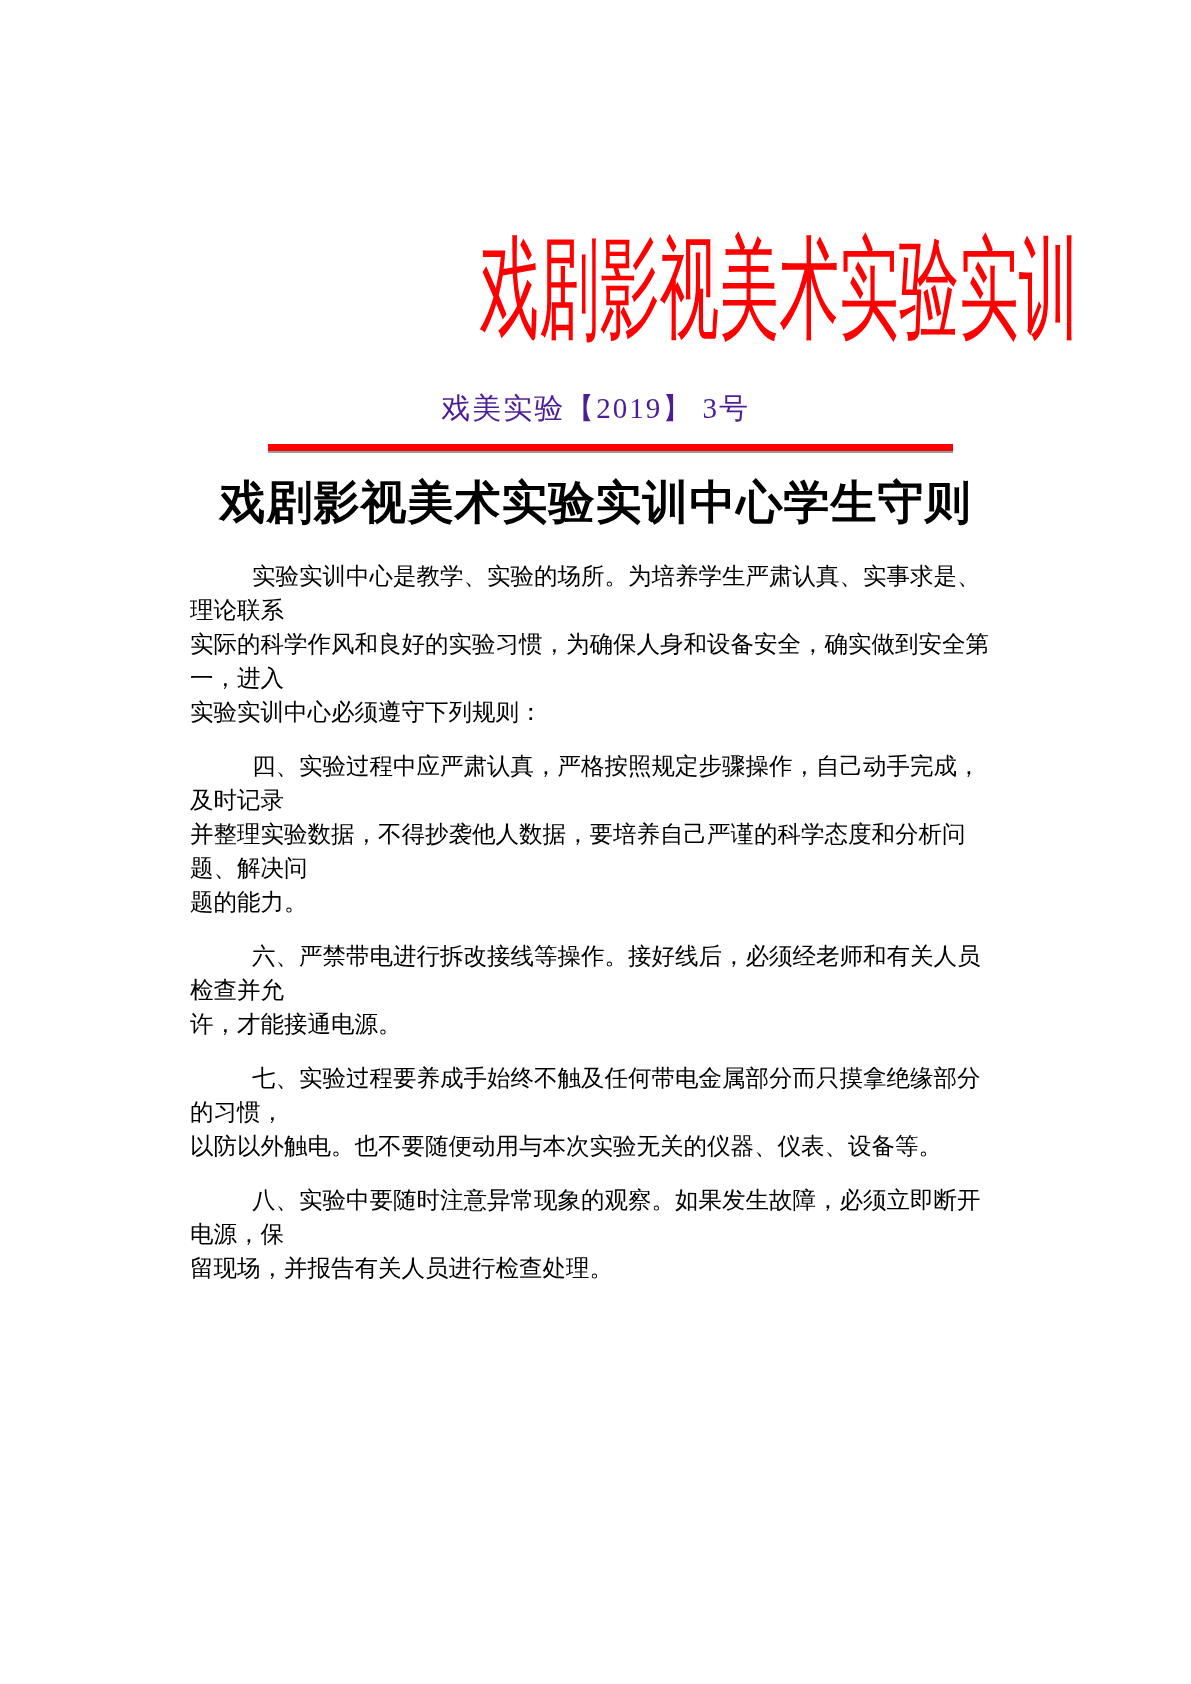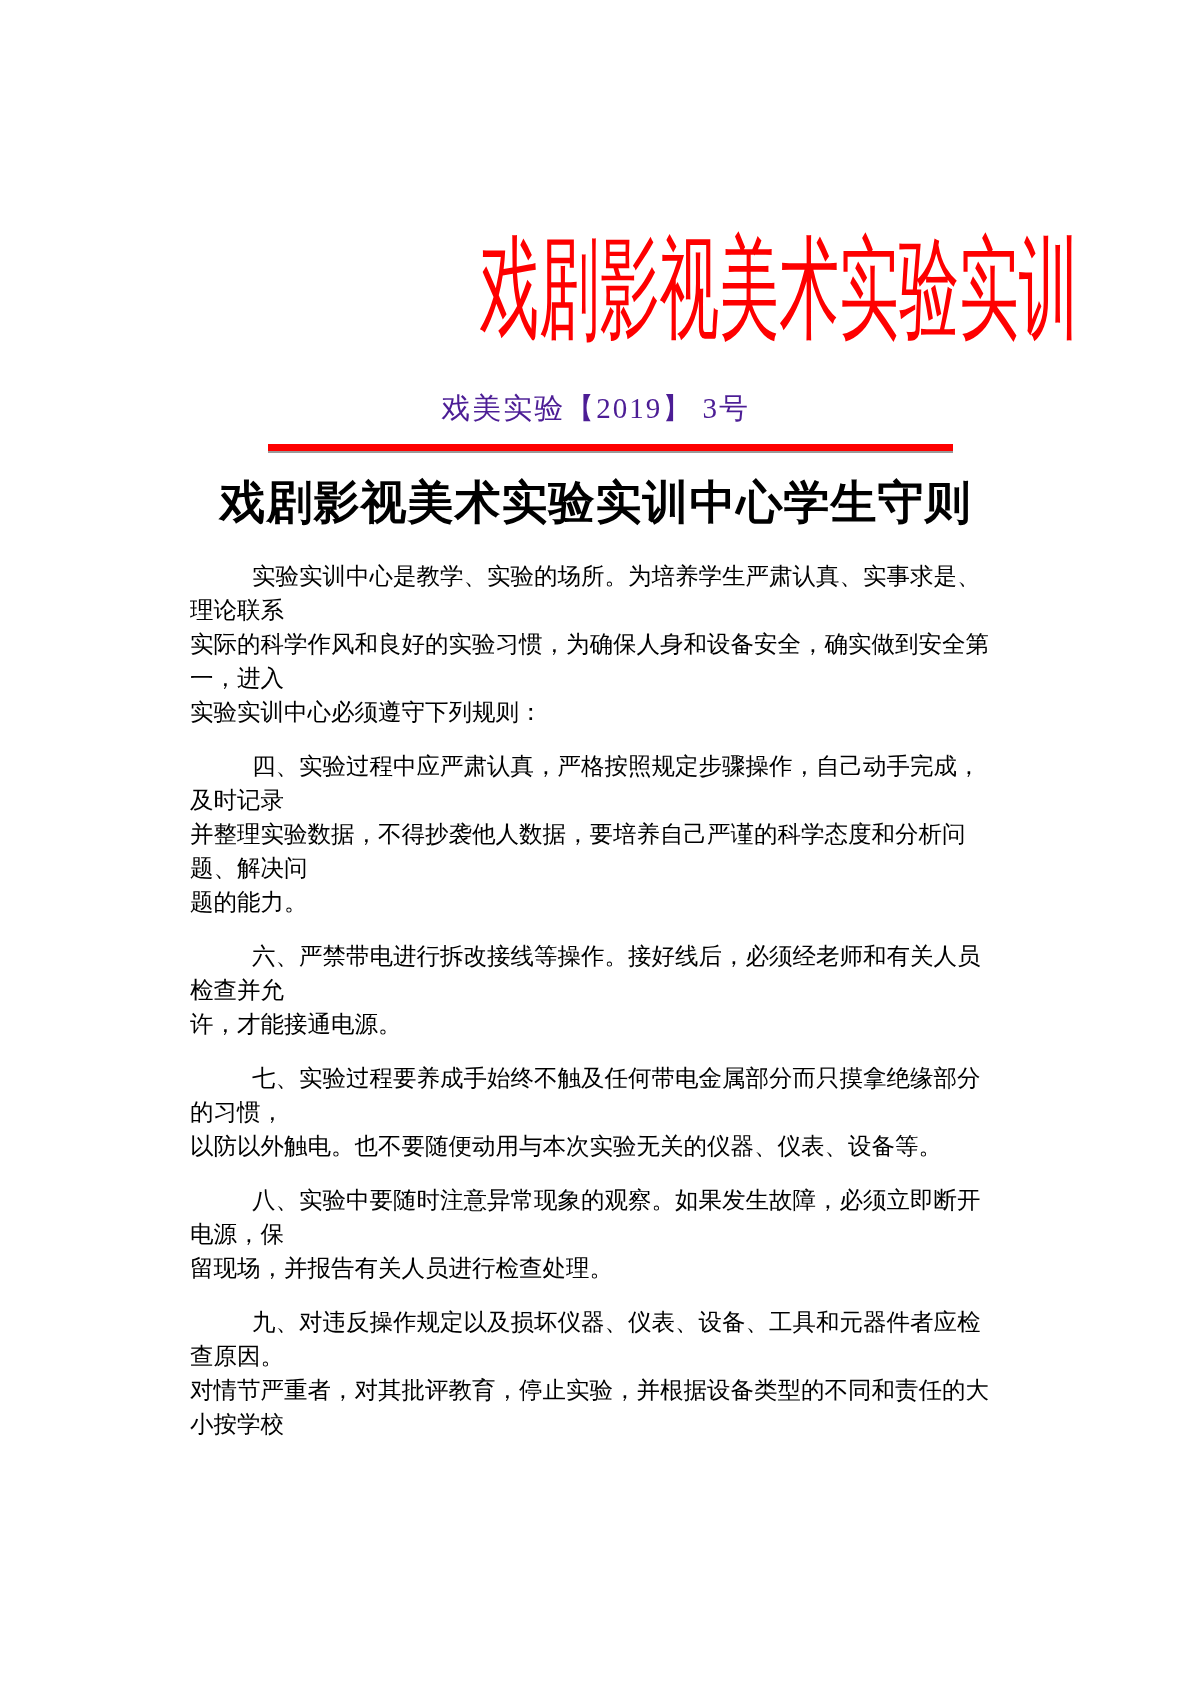--- a/index.html
+++ b/index.html
@@ -83,17 +83,15 @@
 实验实训中心必须遵守下列规则：</p>
     <p class="para">四、实验过程中应严肃认真，严格按照规定步骤操作，自己动手完成，及时记录
 并整理实验数据，不得抄袭他人数据，要培养自己严谨的科学态度和分析问题、解决问
 题的能力。</p>
     <p class="para">六、严禁带电进行拆改接线等操作。接好线后，必须经老师和有关人员检查并允
 许，才能接通电源。</p>
     <p class="para">七、实验过程要养成手始终不触及任何带电金属部分而只摸拿绝缘部分的习惯，
 以防以外触电。也不要随便动用与本次实验无关的仪器、仪表、设备等。</p>
     <p class="para">八、实验中要随时注意异常现象的观察。如果发生故障，必须立即断开电源，保
 留现场，并报告有关人员进行检查处理。</p>
-    <p class="para">九、对违反操作规定以及损坏仪器、仪表、设备、工具和元器件者应检查原因。
-对情节严重者，对其批评教育，停止实验，并根据设备类型的不同和责任的大小按学校</p>
   </div>
 
 </div>
 
 </body></html>

